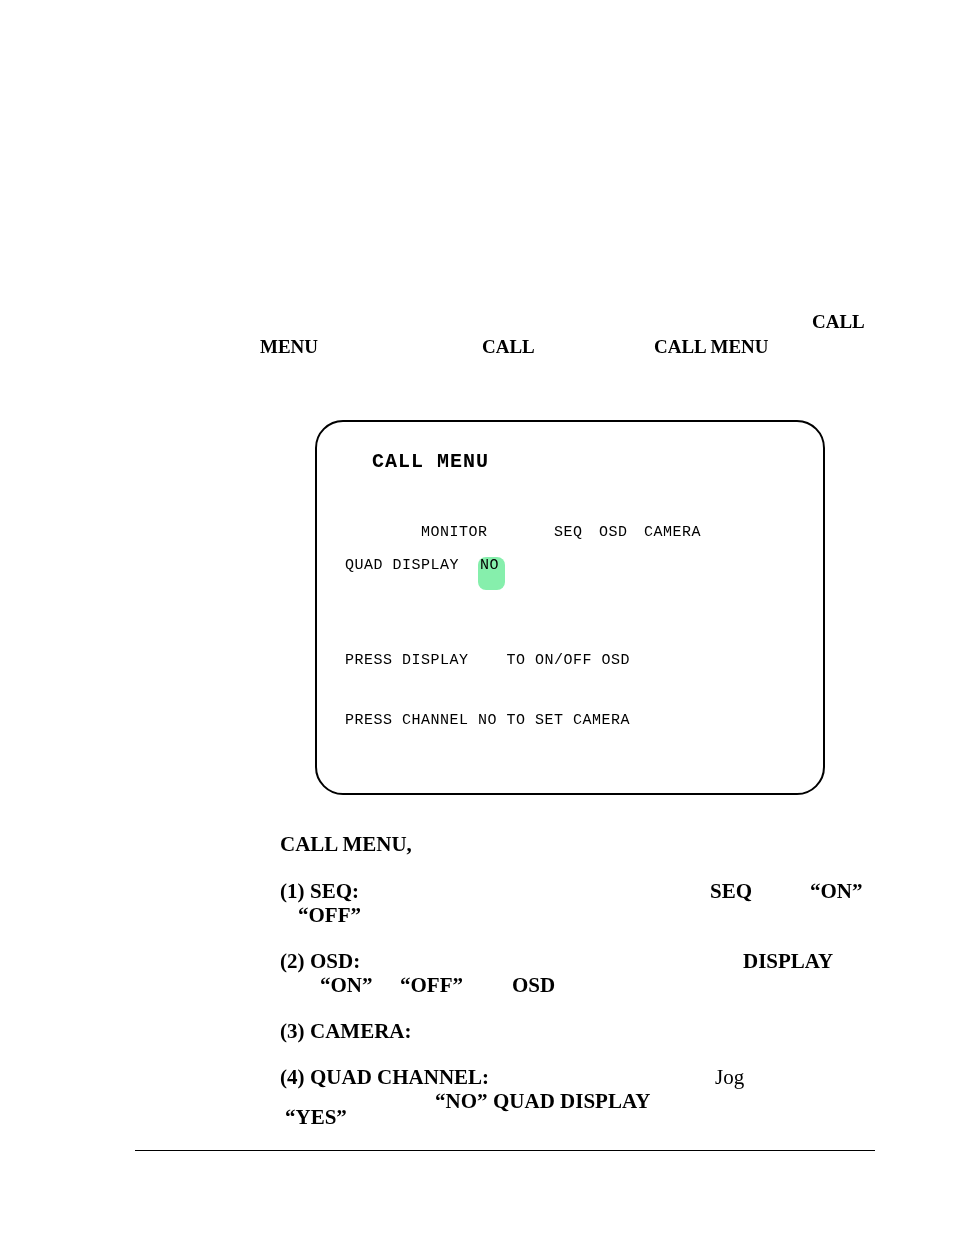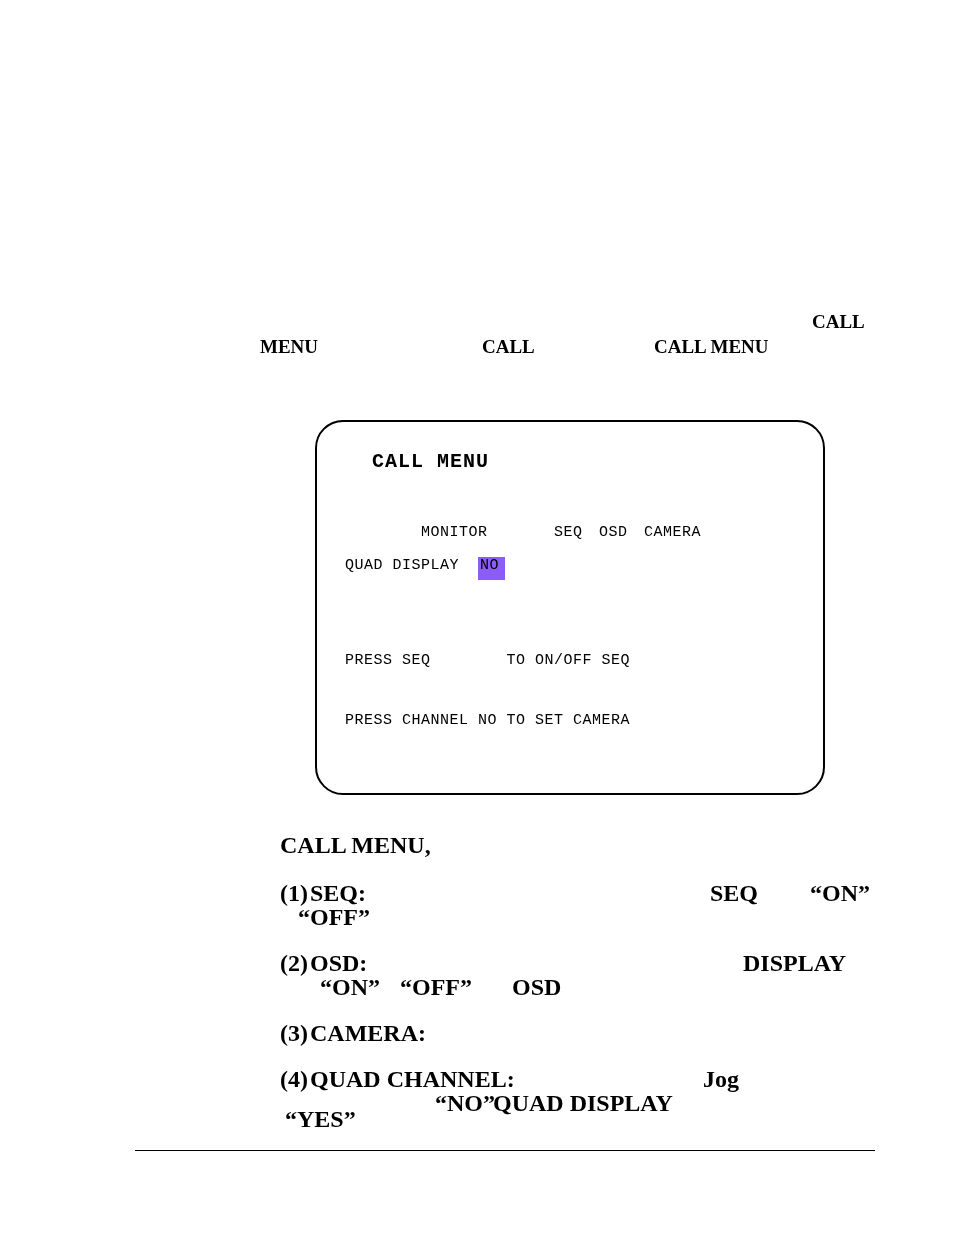--- a/index.html
+++ b/index.html
@@ -64,39 +64,40 @@
   .monitor .c3 { width:45px; }
   .monitor .c4 { width:60px; }
   .monitor .quad {
     position: absolute;
     left: 28px;
     top: 135px;
   }
   .monitor .quad .qlabel { display:inline-block; width:133px; }
   .monitor .quad .qval {
     display:inline-block;
-    background:#8b5cf6;
+    background:#86efac;
     color:#000;
-    padding: 0 6px 6px 2px;
+    padding: 0 6px 16px 2px;
+    border-radius: 8px;
   }
   .monitor .help {
     position: absolute;
     left: 28px;
     bottom: 22px;
     line-height: 20px;
     white-space: pre;
   }
 
   
   .body {
     position: absolute;
     left: 280px;
     top: 832px;
     width: 610px;
-    font-size: 24px;
+    font-size: 21px;
     font-family: "Times New Roman", Times, serif;
   }
   .body .lbl-callmenu { font-weight: bold; }
   .section { position: relative; margin-top: 22px; line-height: 24px; }
 
   .sec1 .num  { position:absolute; left:0;  font-weight:bold;}
   .sec1 .seq  { position:absolute; left:30px; font-weight:bold;}
   .sec1 .seq2 { position:absolute; left:430px; font-weight:bold;}
   .sec1 .on   { position:absolute; left:530px; font-weight:bold;}
   .sec1 .off  { position:absolute; left:18px; top:24px; font-weight:bold;}
@@ -106,21 +107,21 @@
   .sec2 .disp { position:absolute; left:463px; font-weight:bold;}
   .sec2 .on   { position:absolute; left:40px;  top:24px; font-weight:bold;}
   .sec2 .off  { position:absolute; left:120px; top:24px; font-weight:bold;}
   .sec2 .osd2 { position:absolute; left:232px; top:24px; font-weight:bold;}
 
   .sec3 .num  { position:absolute; left:0;  font-weight:bold;}
   .sec3 .cam  { position:absolute; left:30px; font-weight:bold;text-align:center;}
 
   .sec4 .num  { position:absolute; left:0;  font-weight:bold;}
   .sec4 .qd   { position:absolute; left:30px; font-weight:bold;}
-  .sec4 .jog  { position:absolute; left:423px; font-weight:bold;}
+  .sec4 .jog  { position:absolute; left:435px; font-weight:normal;}
   .sec4 .yes  { position:absolute; left:5px;  top:24px; font-weight:bold;margin-top:16px;}
   .sec4 .no   { position:absolute; left:155px; top:24px; font-weight:bold;}
   .sec4 .qd2  { position:absolute; left:213px; top:24px; font-weight:bold;}
 
   .hr {
     position:absolute;
     left:135px;
     top:1150px;
     width:740px;
     border-top:1px solid #000;
@@ -145,21 +146,21 @@
       <div class="row">
         <span class="cell c1">MONITOR</span><span class="cell c2">SEQ</span><span class="cell c3">OSD</span><span class="cell c4">CAMERA</span>
       </div>
     </div>
 
     <div class="quad">
       <span class="qlabel">QUAD DISPLAY</span><span class="qval">NO</span>
     </div>
 
     <div class="help">
-      <div>PRESS SEQ        TO ON/OFF SEQ</div>
+      <div>PRESS DISPLAY    TO ON/OFF OSD</div>
       <div>PRESS CHANNEL NO TO SET CAMERA</div>
     </div>
   </div>
 
   <div class="body">
     <div class="lbl-callmenu">CALL MENU,</div>
 
     <div class="section sec1" style="height:48px;">
       <span class="num">(1)</span>
       <span class="seq">SEQ:</span>

